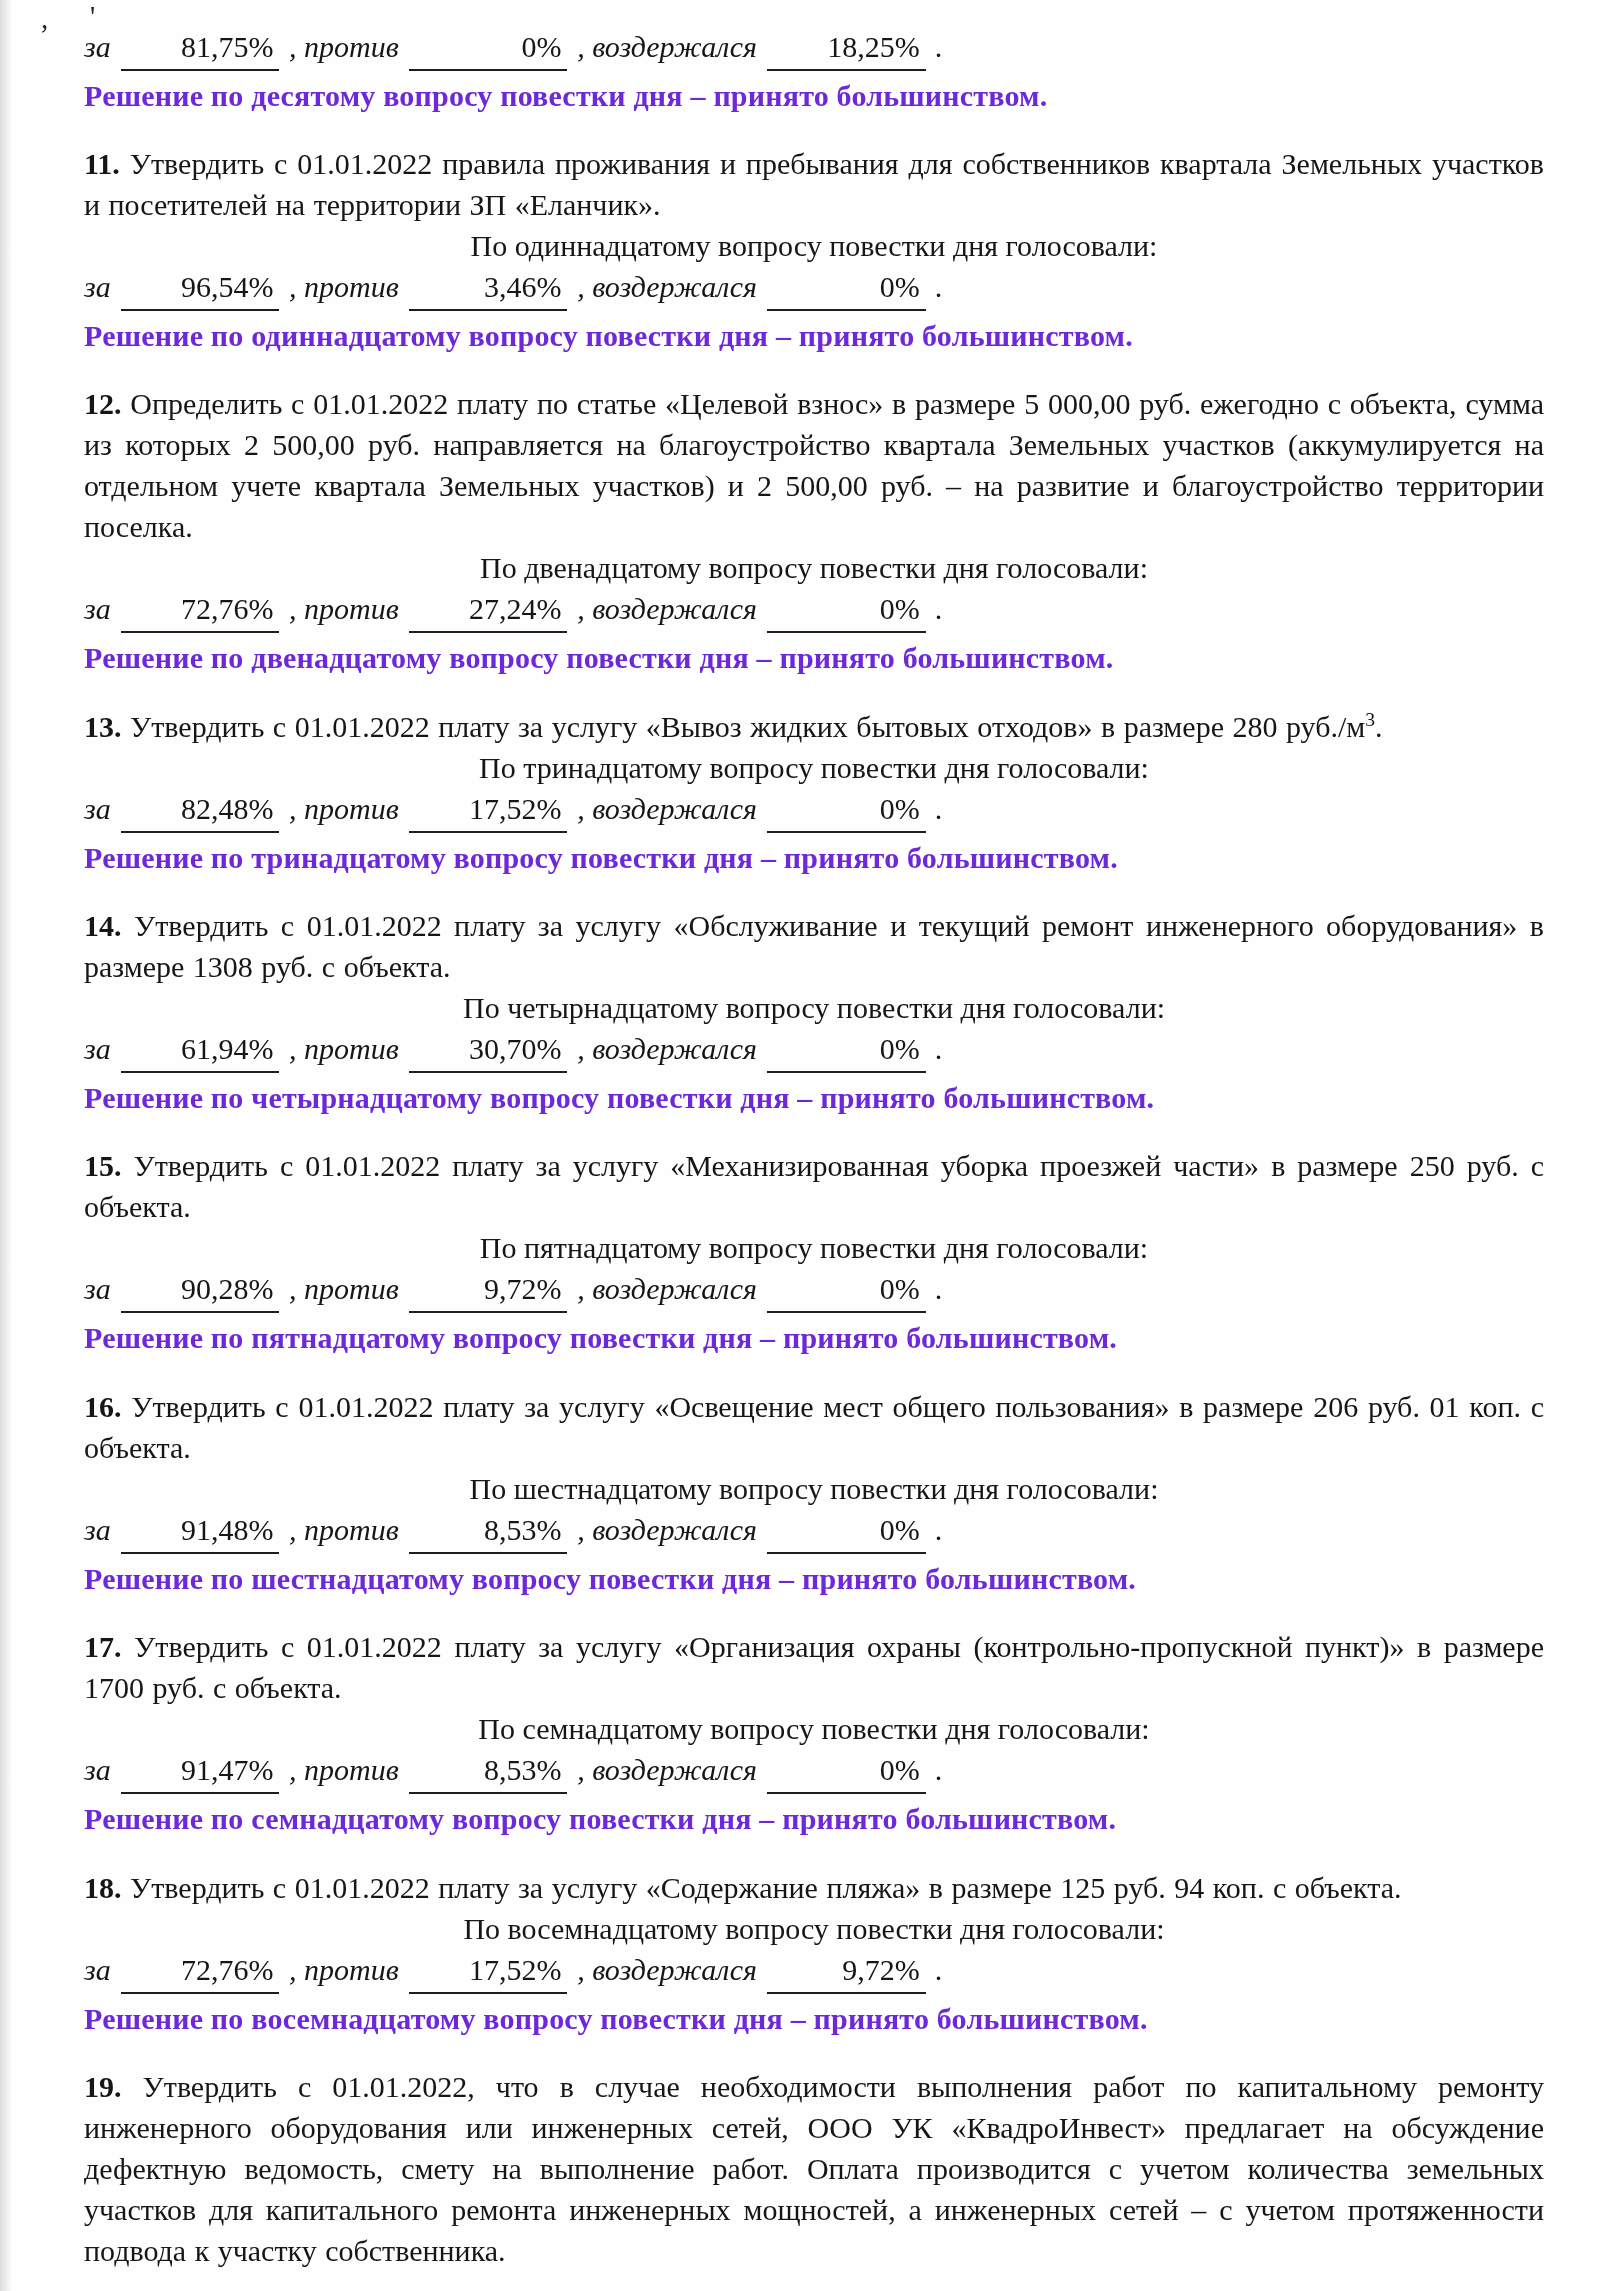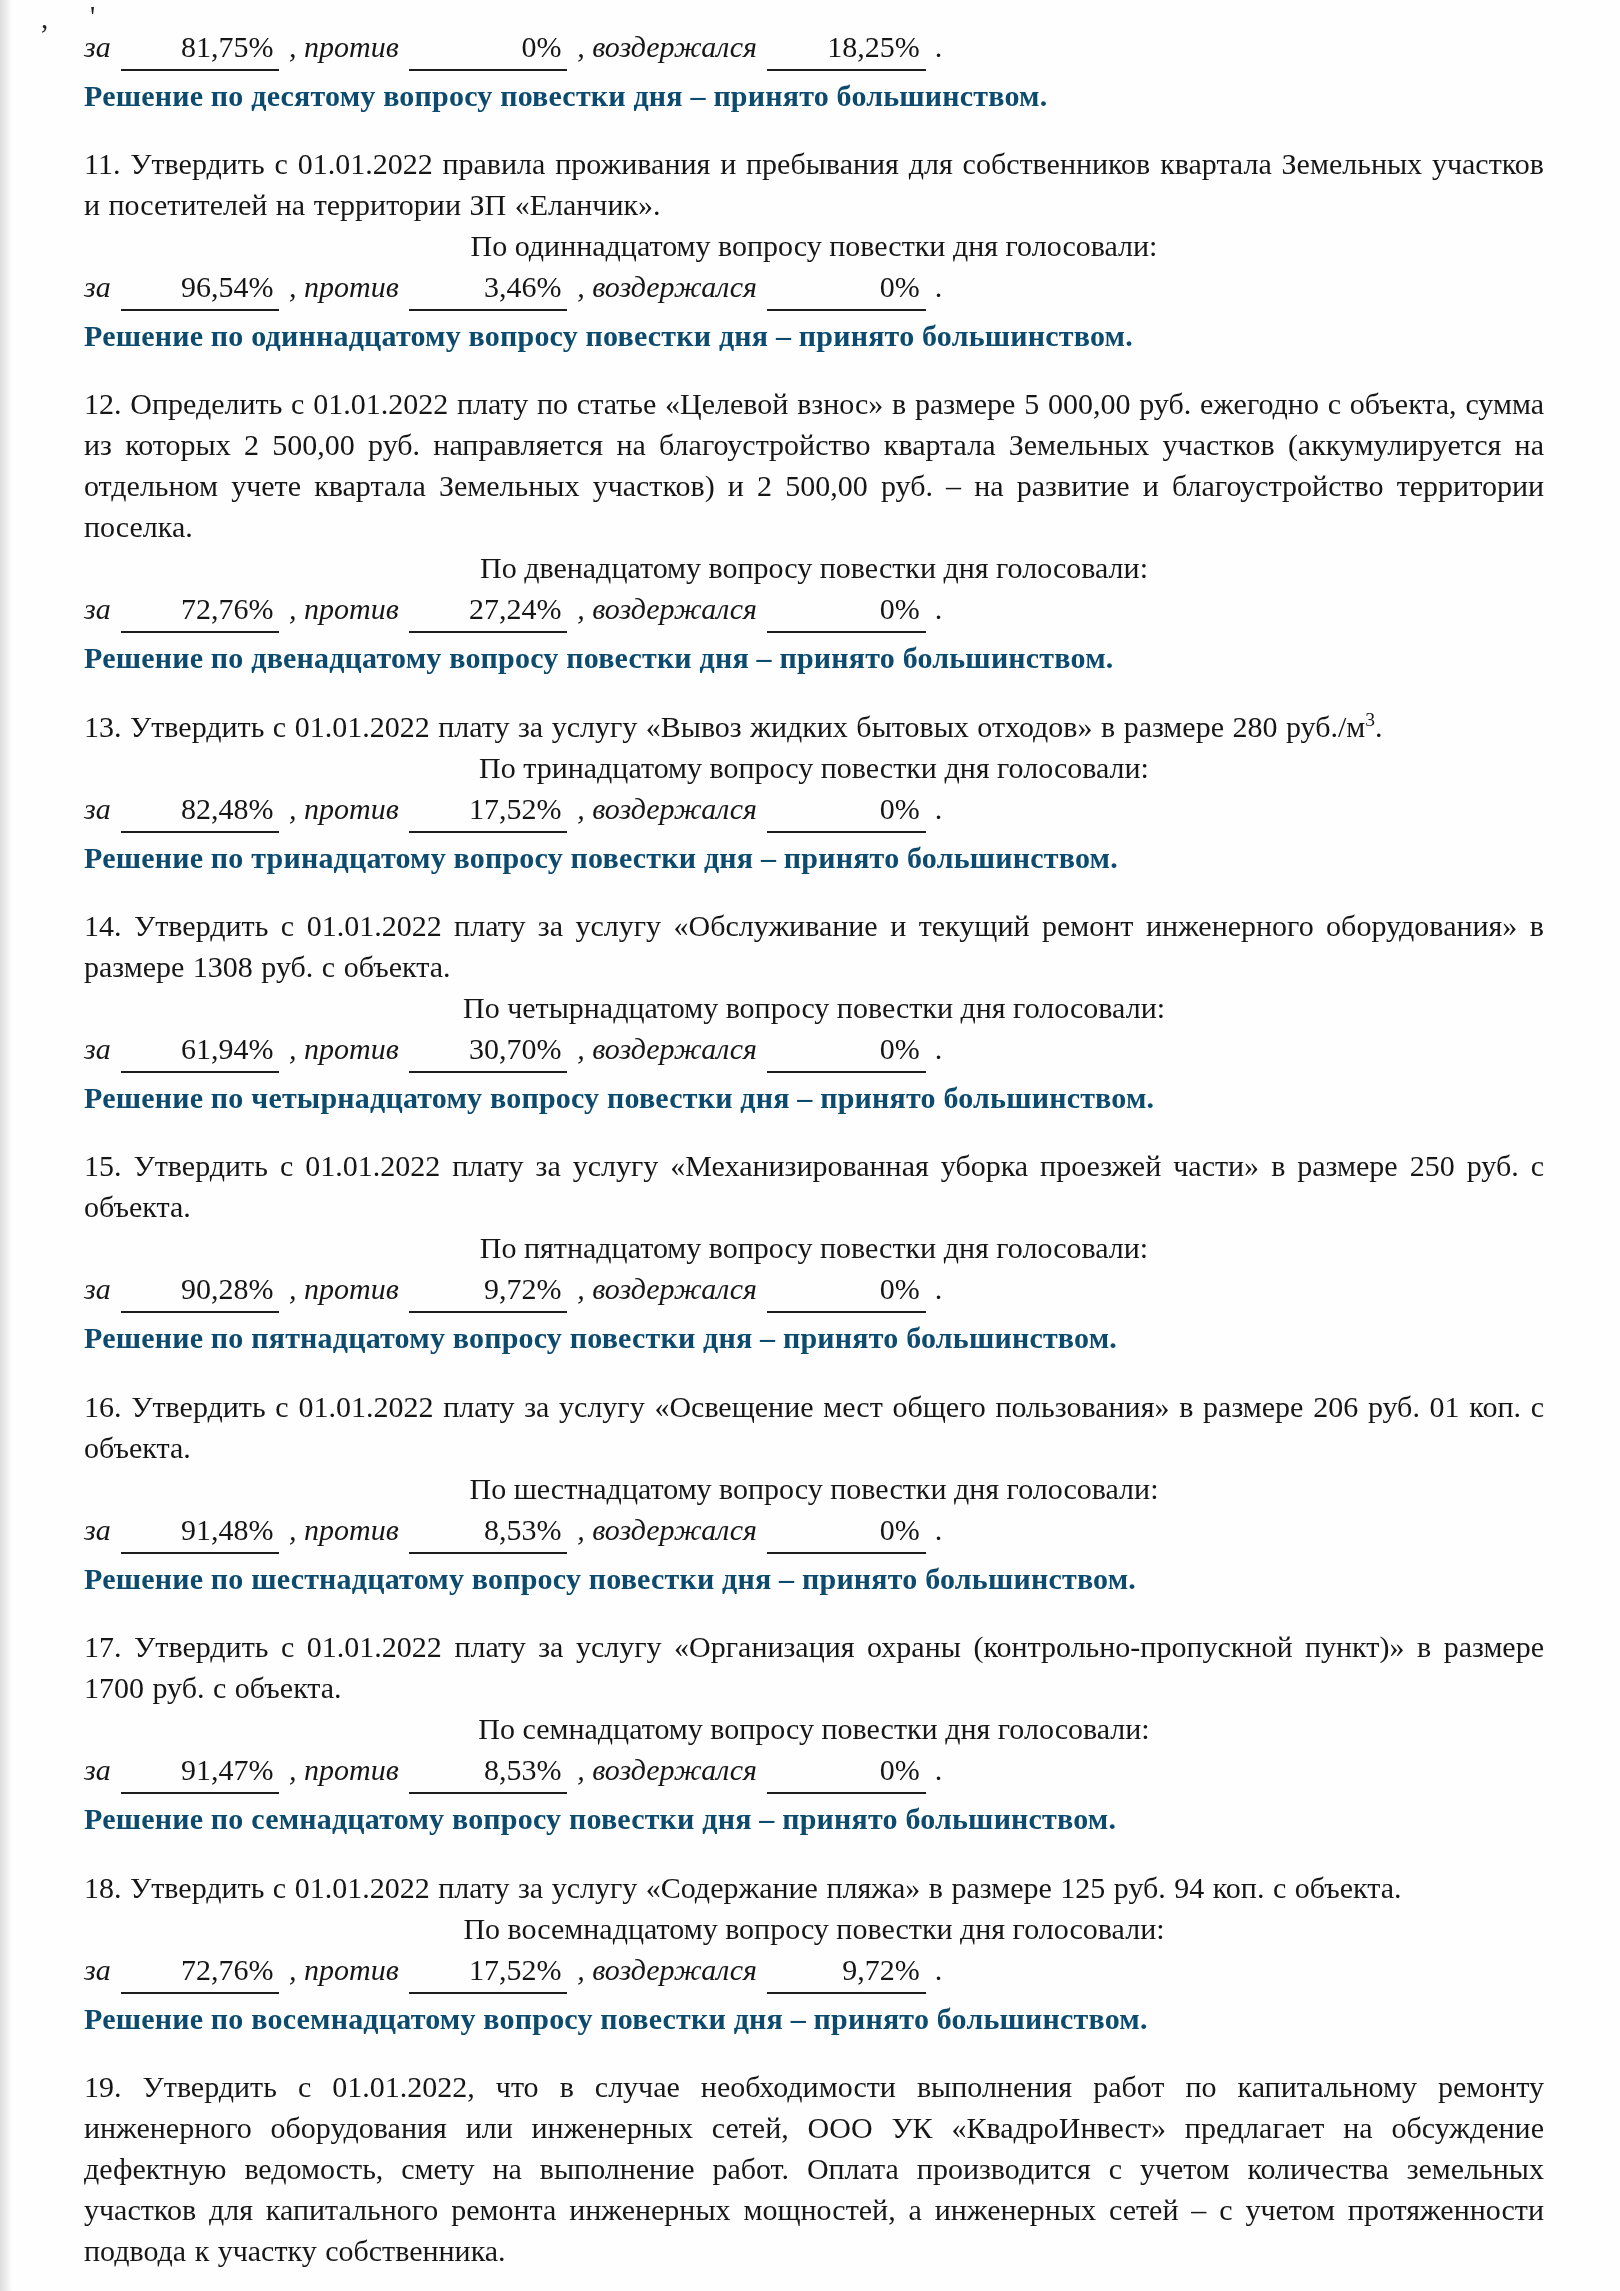--- a/index.html
+++ b/index.html
@@ -31,39 +31,39 @@
     left: 84px;
     top: 25.5px;
     width: 1460px;
     font-size: 30px;
     line-height: 41px;
   }
   .line { min-height: 41px; }
   .plain { text-align: center; }
   .decision {
     font-weight: 700;
-    color: #0c4a6e;
+    color: #6d28d9;
     letter-spacing: 0.2px;
   }
   .vote { white-space: nowrap; height: 49px; }
   .vlabel { display: inline-block; font-style: italic; }
   .blank {
     display: inline-block;
     min-width: 147px;
     border-bottom: 2.9px solid #1d1d1d;
     text-align: right;
     margin: 0 9.8px;
     padding: 0 5.9px 2px 5.9px;
   }
   p.item {
     margin: 27.4px 0 0 0;
     text-align: justify;
     word-spacing: 1px;
   }
-  p.item .num { font-weight: 400; }
+  p.item .num { font-weight: 700; }
   p.item sup {
     font-size: 19.6px;
     line-height: 0;
     vertical-align: super;
   }
 </style>
 </head>
 <body>
 
 <div class="page">

